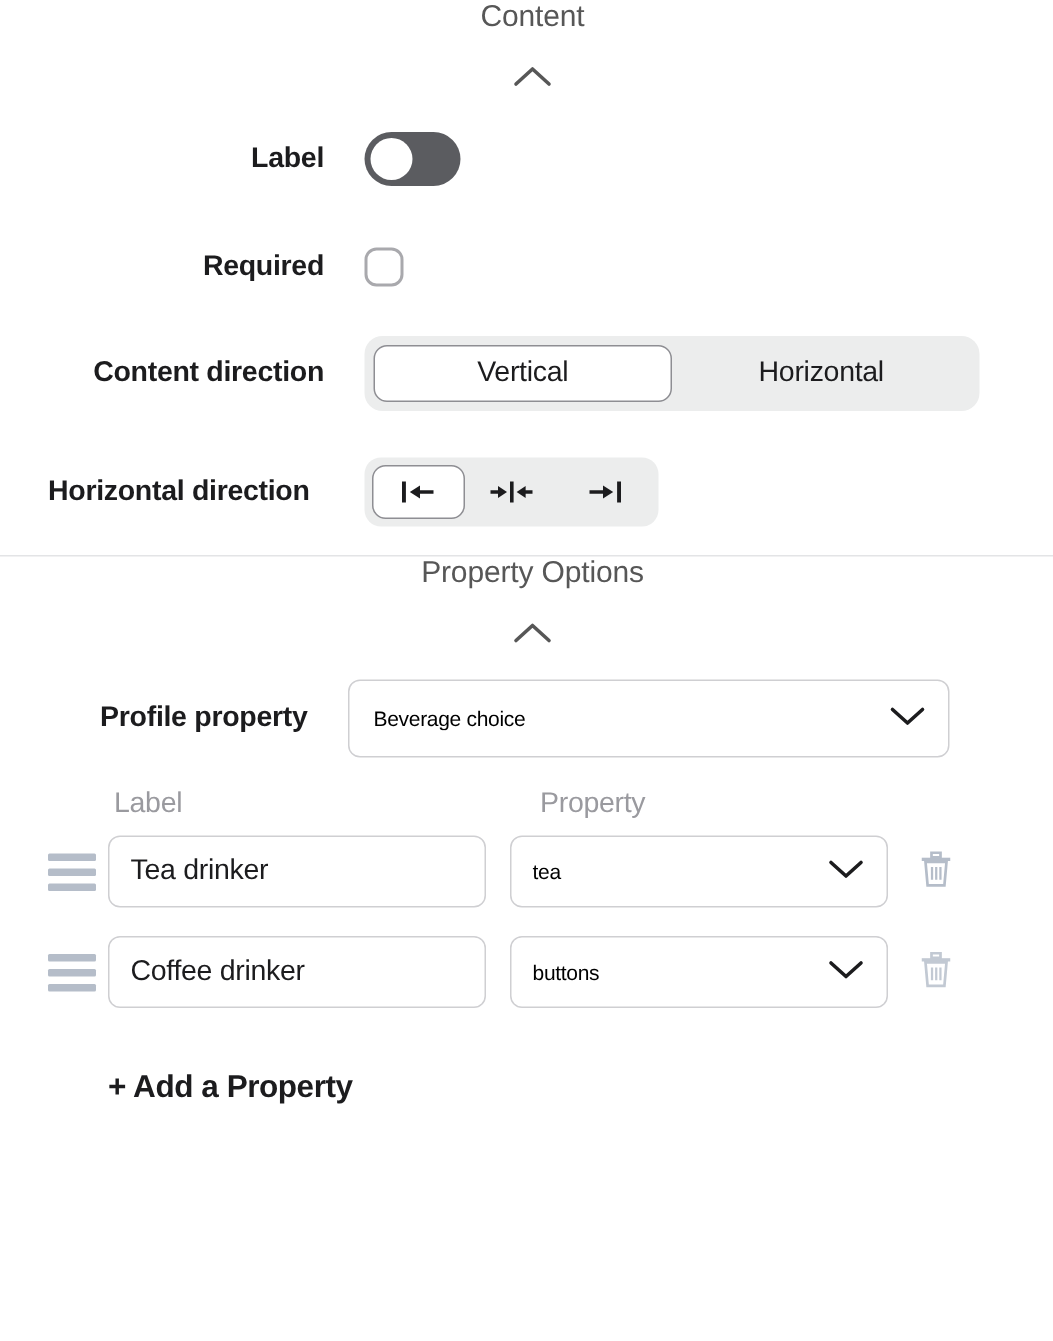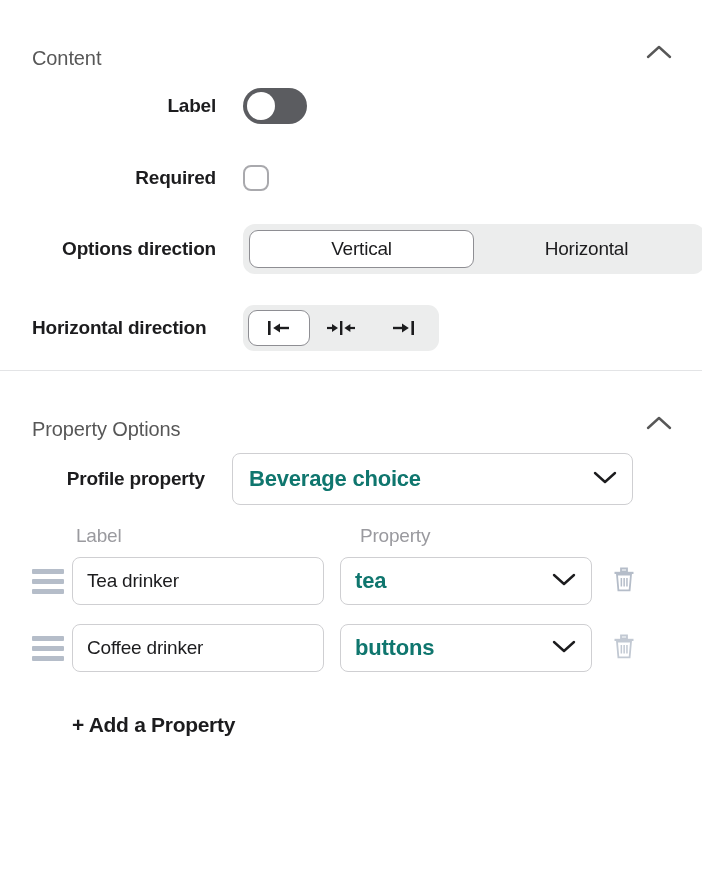--- a/index.html
+++ b/index.html
@@ -56,24 +56,25 @@
 
   
   .section { position: relative; }
   .section-divider {
     height: 1px;
     background: #e3e4e6;
     width: 100%;
   }
   .section-head {
     display: flex;
-    align-items: flex-end;
+    align-items: center;
     justify-content: space-between;
     padding: 0 24px 0 32px;
     height: 70px;
+    flex-direction: column;
   }
   .section-title {
     font-size: 20px;
     color: #575757;
     letter-spacing: -0.1px;
   }
   .chevron-collapse {
     display: block;
     cursor: pointer;
     padding: 6px;
@@ -152,21 +153,21 @@
     letter-spacing: -0.2px;
     height: 38px;
     display: flex;
     align-items: center;
     justify-content: center;
   }
   .seg.selected {
     background: #ffffff;
     border-color: #8e8e93;
   }
-  .seg-direction { width: 225px; }
+  .seg-direction { width: 199px; }
 
   .segmented.align { border-radius: 11px; padding: 5px; }
   .seg-align {
     width: 62px;
     height: 36px;
     border-radius: 9px;
   }
 
   
   .select-box {
@@ -175,26 +176,25 @@
     align-items: center;
     border: 1px solid #cfcfd2;
     border-radius: 8px;
     background: #ffffff;
     height: 48px;
     padding: 0 14px;
     cursor: pointer;
   }
   .select-box .value {
     flex: 1 1 auto;
-    font-size: 22px;
-    color: #0f766e;
+    font-size: 14px;
+    color: #000000;
     letter-spacing: -0.2px;
     white-space: nowrap;
     overflow: hidden;
-    font-weight: bold;
   }
   .select-profile { width: 401px; height: 52px; padding-left: 16px; }
 
   
   .text-input {
     border: 1px solid #cfcfd2;
     border-radius: 8px;
     background: #ffffff;
     height: 48px;
     font-size: 19px;
@@ -297,21 +297,21 @@
     </div>
 
     <div class="row" style="height:71px;">
       <div class="row-label">Required</div>
       <div class="row-control">
         <button class="squircle-check"></button>
       </div>
     </div>
 
     <div class="row" style="height:72px;">
-      <div class="row-label">Options direction</div>
+      <div class="row-label">Content direction</div>
       <div class="row-control">
         <div class="segmented">
           <button class="seg seg-direction selected">Vertical</button>
           <button class="seg seg-direction">Horizontal</button>
         </div>
       </div>
     </div>
 
     <div class="row" style="height:85px;">
       <div class="row-label wrap">Horizontal direction</div>

